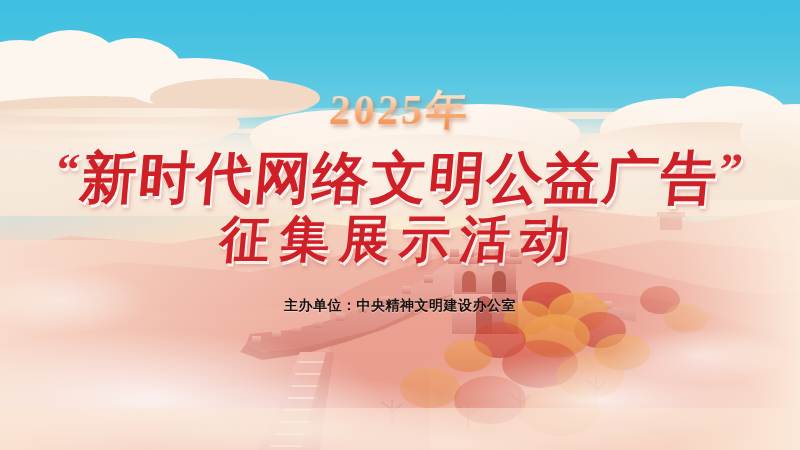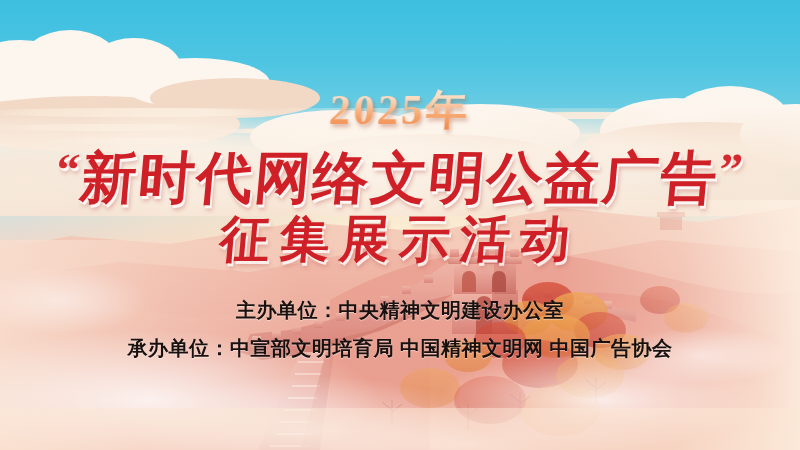--- a/index.html
+++ b/index.html
@@ -122,21 +122,21 @@
     color:#cf2027;
     transform:skewX(-5deg);
     text-shadow:
        2px 3px 0 rgba(255,255,255,.8),
        3px 5px 4px rgba(180,70,60,.3);
   }
 
   .org{
     position:absolute; left:0; right:0;
     text-align:center;
-    font-size:20px;
+    font-size:14px;
     font-weight:bold;
     letter-spacing:.5px;
     color:#18110f;
     text-shadow:0 1px 1px rgba(255,255,255,.45);
   }
   .org.one{ top:297px; }
   .org.two{ top:335px; }
 
   
   .wall{ position:absolute; left:0; top:0; width:800px; height:450px; }
@@ -356,15 +356,14 @@
     <div class="year">2025年</div>
 
     <div class="headline">
       <span class="q">“</span><span>新时代网络文明公益广告</span><span class="q">”</span>
     </div>
 
     <div class="subline">征集展示活动</div>
 
     <div class="org one">主办单位：中央精神文明建设办公室</div>
 
-    <div class="org two">承办单位：中宣部文明培育局 中国精神文明网 中国广告协会</div>
   </div>
 </div>
 
 </body></html>

